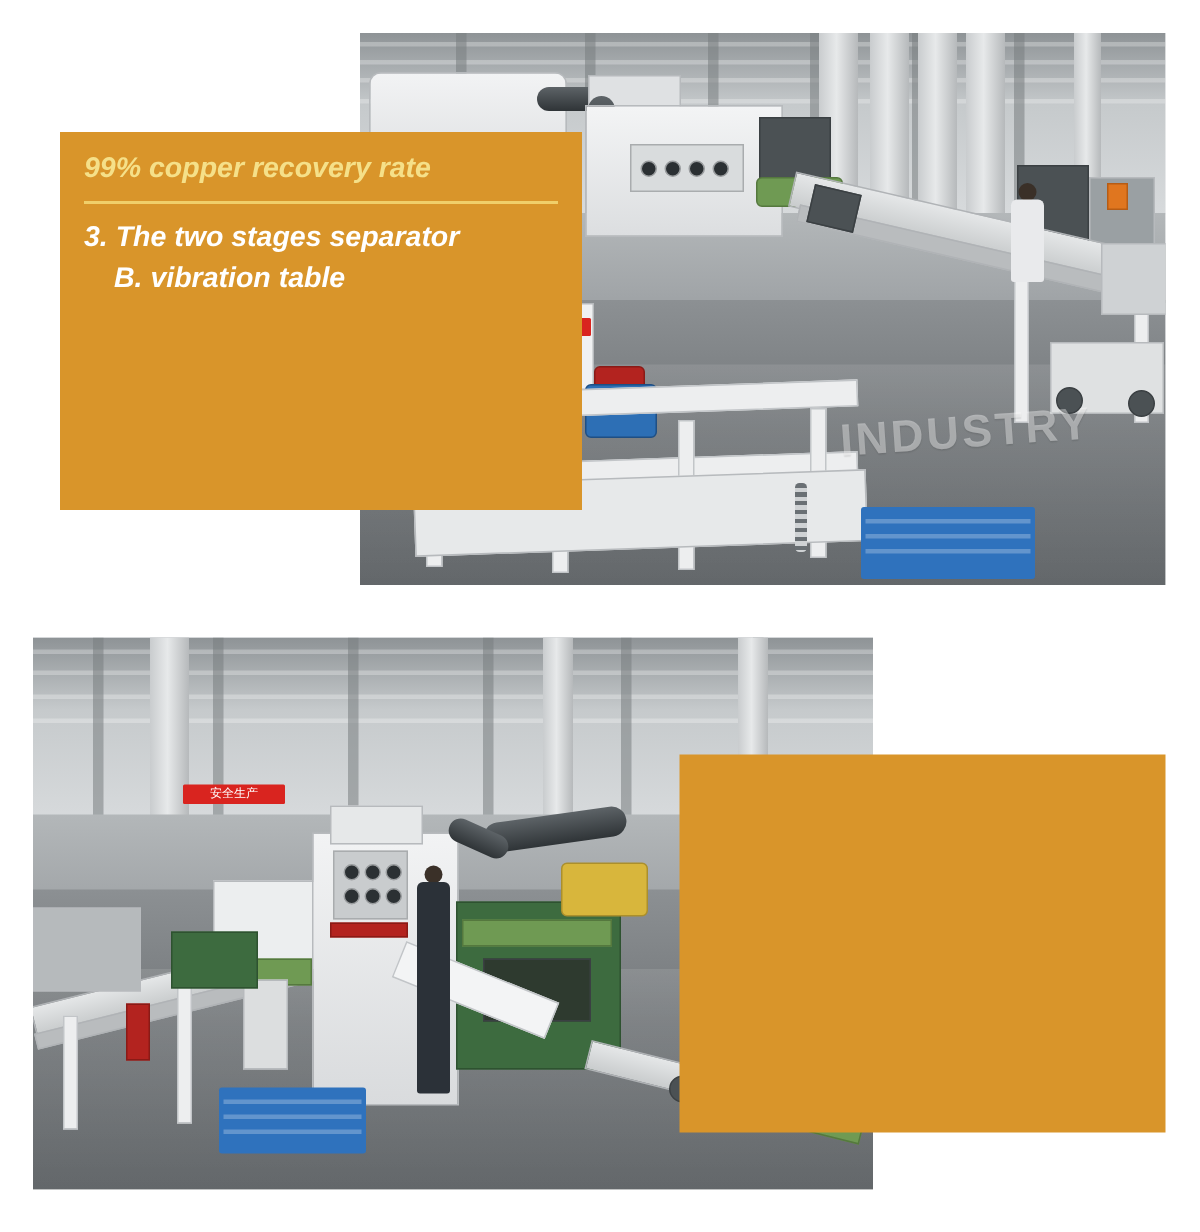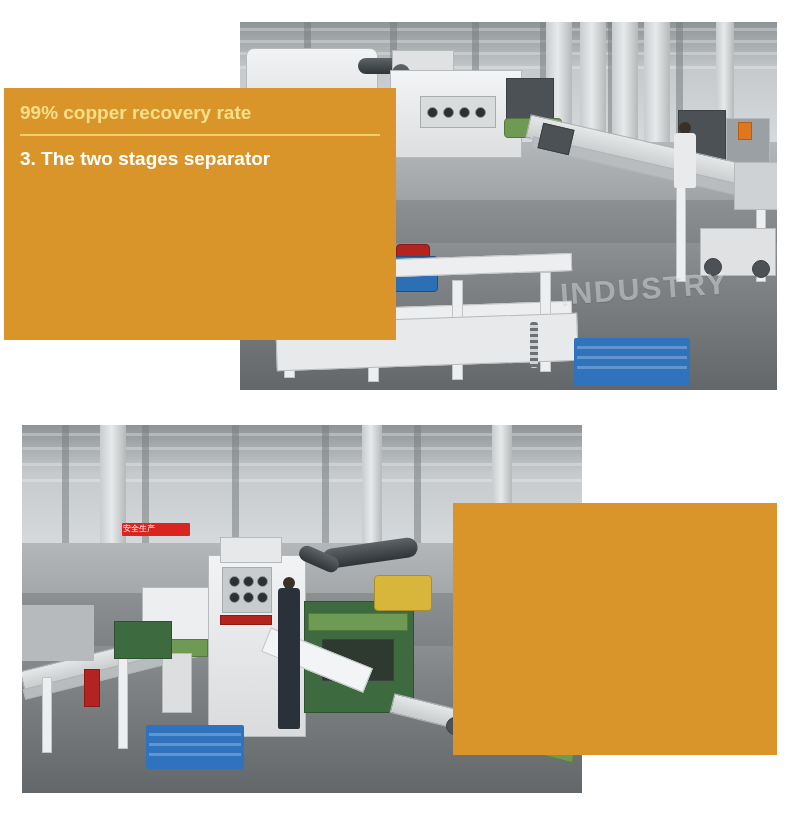--- a/index.html
+++ b/index.html
@@ -171,39 +171,40 @@
     font-size: 30px;
     transform: rotate(-4deg);
     white-space: nowrap;
     text-shadow: 0 1px 1px rgba(0,0,0,.10);
   }
   .signtag {
     position: absolute;
     background: #d9241f;
     color: #fff;
     font-size: 7px;
-    text-align: left;
+    text-align: center;
     line-height: 1.1;
     padding: 2px 1px;
     border-radius: 1px;
   }
 
   
   .caption {
     position: absolute;
     background: #d9952a;
     color: #ffffff;
     box-sizing: border-box;
     padding: 14px 16px 16px 16px;
   }
   #caption-top {
-    left: 4px;
+    left: 40px;
     top: 88px;
-    width: 392px;
+    width: 348px;
     height: 252px;
+    font-style: italic;
   }
   #caption-bottom {
     left: 453px;
     top: 503px;
     width: 324px;
     height: 252px;
   }
   .caption-title {
     color: #f5e089;
     font-size: 19px;
@@ -319,20 +320,21 @@
       <div class="machine dark" style="left:512px;top:238px;width:16px;height:16px;border-radius:50%;"></div>
 
       <div class="watermark" style="left:320px;top:250px;">INDUSTRY</div>
     </div>
   </div>
 
   <div class="caption" id="caption-top">
     <div class="caption-title">99% copper recovery rate</div>
     <div class="caption-lines">
       <div class="line">3. The two stages separator</div>
+      <div class="line indent">B. vibration table</div>
     </div>
   </div>
 
   <div class="panel" id="panel-bottom">
     <div class="scene">
       <div class="ceiling"></div>
       <div class="roofslat" style="top:8px"></div>
       <div class="roofslat" style="top:22px"></div>
       <div class="roofslat" style="top:38px"></div>
       <div class="roofslat" style="top:54px"></div>

